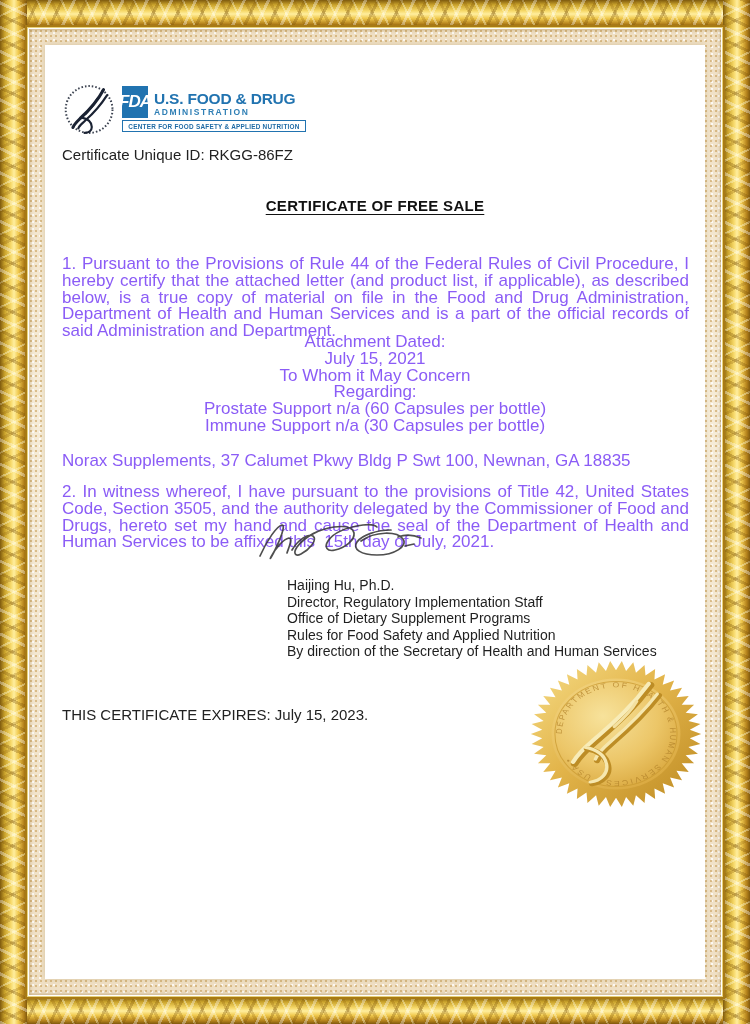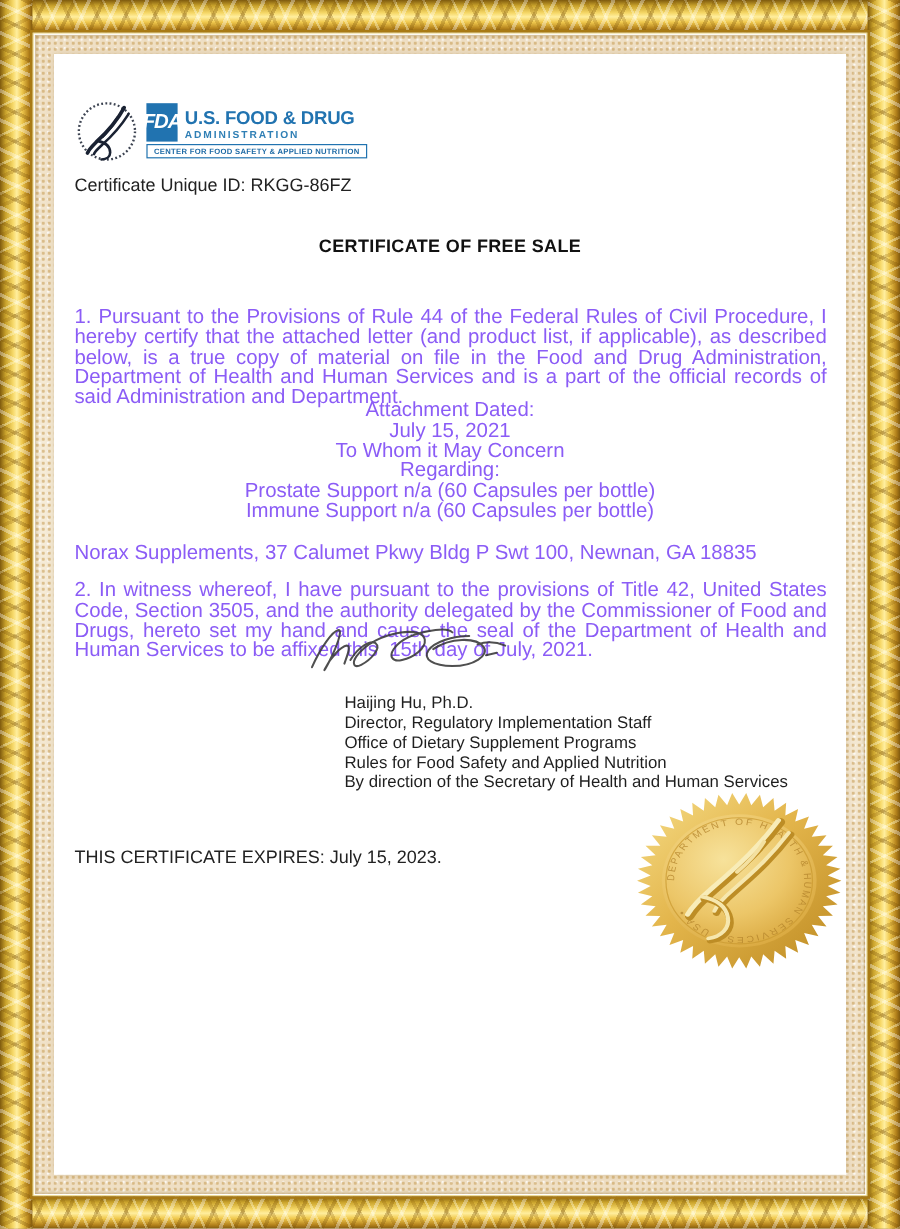--- a/index.html
+++ b/index.html
@@ -34,21 +34,21 @@
     box-shadow:0 0 4px rgba(120,85,20,.5) inset;
   }
   .page{position:absolute;left:46px;top:46px;width:658px;height:932px;background:#fff;
     box-shadow:0 0 0 1px #fff, 0 0 6px rgba(150,120,60,.35);}
   
   .abs{position:absolute;}
   .txt{color:#8b5cf6;font-size:17px;line-height:16.8px;margin-top:26px;}
   .just{text-align:justify;white-space:pre-wrap;}
   .center{text-align:center;}
   .doc-title{font-size:15px;font-weight:bold;letter-spacing:.3px;
-    text-underline-offset:3px;color:#111;}
+    text-decoration:underline;text-underline-offset:3px;color:#111;}
   .certid{font-size:15px;color:#222;}
   .expiry{font-size:15px;color:#222;}
   
   .lockup{left:76px;top:40px;width:184px;}
   .lockup-row{display:flex;align-items:stretch;height:32px;}
   .fda-square{width:26px;background:#2173b0;color:#fff;display:flex;align-items:center;justify-content:center;
     font-weight:bold;font-size:17px;letter-spacing:-1px;font-style:italic;}
   .fda-names{padding-left:6px;display:flex;flex-direction:column;justify-content:flex-end;}
   .fda-title{color:#2173b0;font-weight:bold;font-size:15.5px;letter-spacing:-.2px;line-height:16px;white-space:nowrap;}
   .fda-sub{color:#2f7fb5;font-weight:bold;font-size:8.5px;letter-spacing:1.6px;line-height:11px;white-space:nowrap;}
@@ -98,21 +98,21 @@
   </div>
 
   <div class="abs txt just" style="left:16px;top:184px;width:627px">1. Pursuant to the Provisions of Rule 44 of the Federal Rules of Civil Procedure, I hereby certify that the attached letter (and product list, if applicable), as described below, is a true copy of material on file in the Food and Drug Administration, Department of Health and Human Services and is a part of the official records of said Administration and Department.</div>
 
   <div class="abs txt center" style="left:0;top:262px;width:100%">
     <div>Attachment Dated:</div>
     <div>July 15, 2021</div>
     <div>To Whom it May Concern</div>
     <div>Regarding:</div>
     <div>Prostate Support n/a (60 Capsules per bottle)</div>
-    <div>Immune Support n/a (60 Capsules per bottle)</div>
+    <div>Immune Support n/a (30 Capsules per bottle)</div>
   </div>
 
   <div class="abs txt" style="left:16px;top:381px;width:627px">Norax Supplements, 37 Calumet Pkwy Bldg P Swt 100, Newnan, GA 18835</div>
 
   <div class="abs txt just" style="left:16px;top:412px;width:627px">2. In witness whereof, I have pursuant to the provisions of Title 42, United States Code, Section 3505, and the authority delegated by the Commissioner of Food and Drugs, hereto set my hand and cause the seal of the Department of Health and Human Services to be affixed this  15th day of July, 2021.</div>
 
   <svg class="abs" style="left:202px;top:470px" width="178" height="52" viewBox="0 0 178 52">
     <g fill="none" stroke="#3c3c3c" stroke-width="1.7" stroke-linecap="round" opacity=".9">
       <path d="M12 40 C19 24 29 10 34 9 C38 9 32 24 27 34 C24 40 21 45 23 41 C28 31 36 23 41 22 C45 22 41 31 39 37"></path>
       <path d="M44 34 C50 24 60 17 65 20 C70 24 61 34 53 38 C47 41 45 37 49 31 C57 20 72 13 86 11 C98 9.5 105 12 106 17 C107 24 97 32 87 34 C79 36 76 31 80 25 C86 16 100 11 115 9 C122 8 127 9 129 11"></path>

